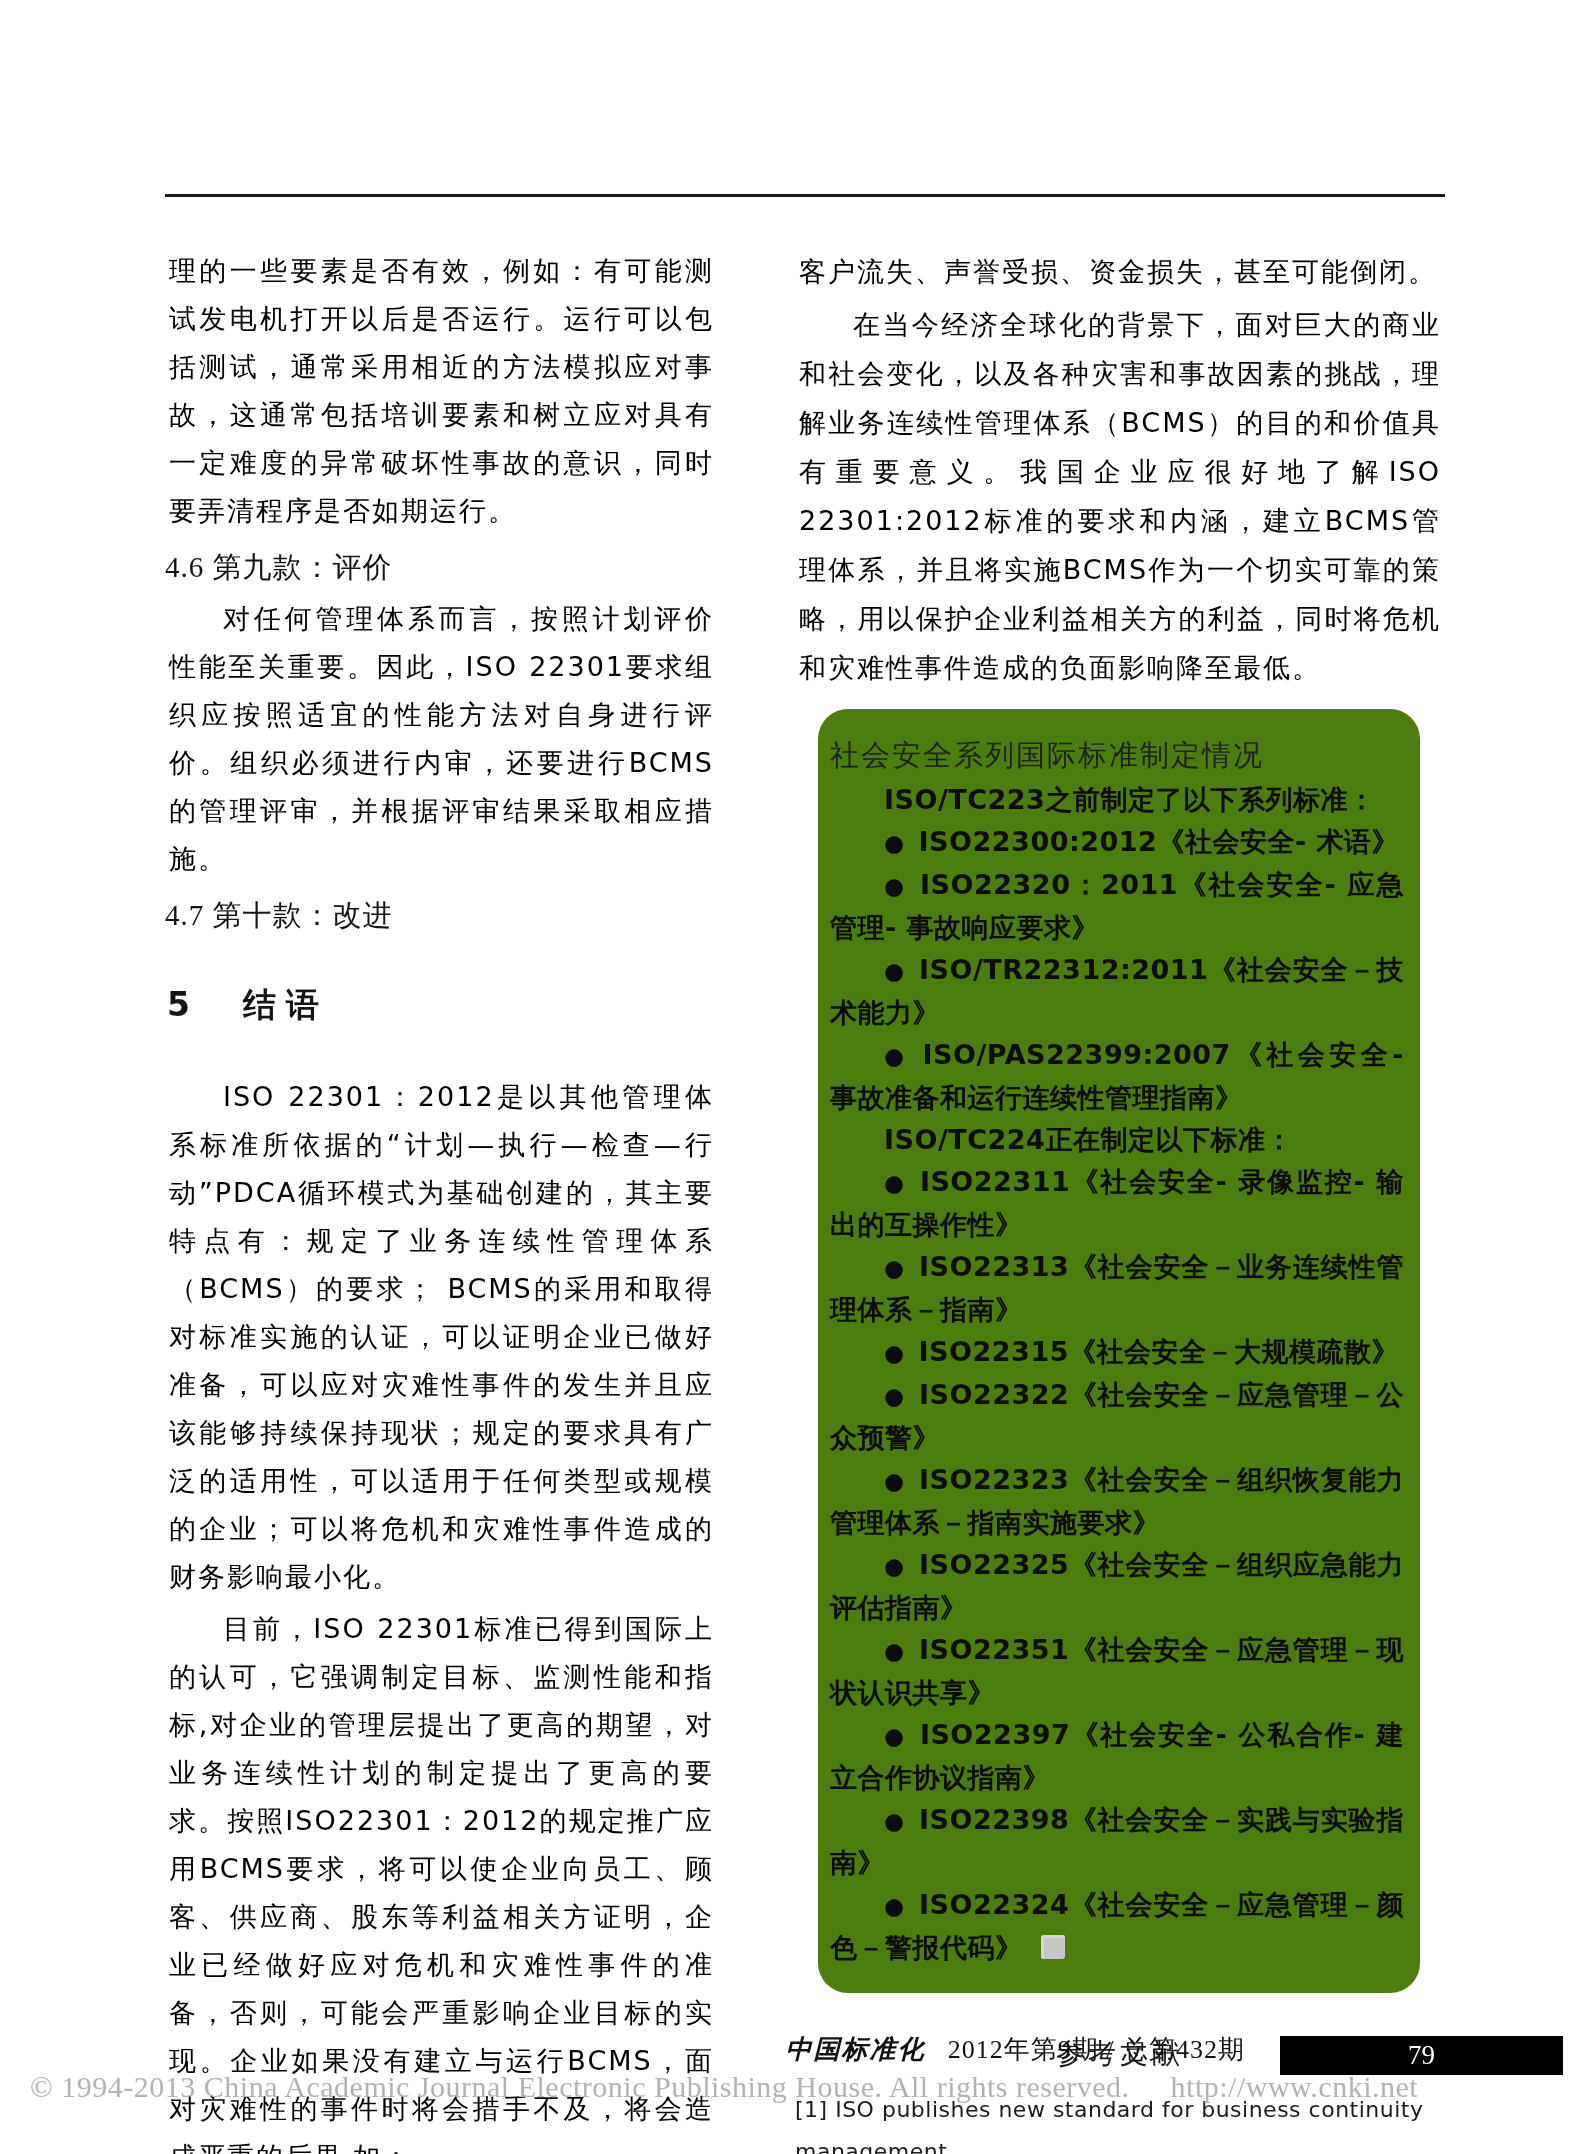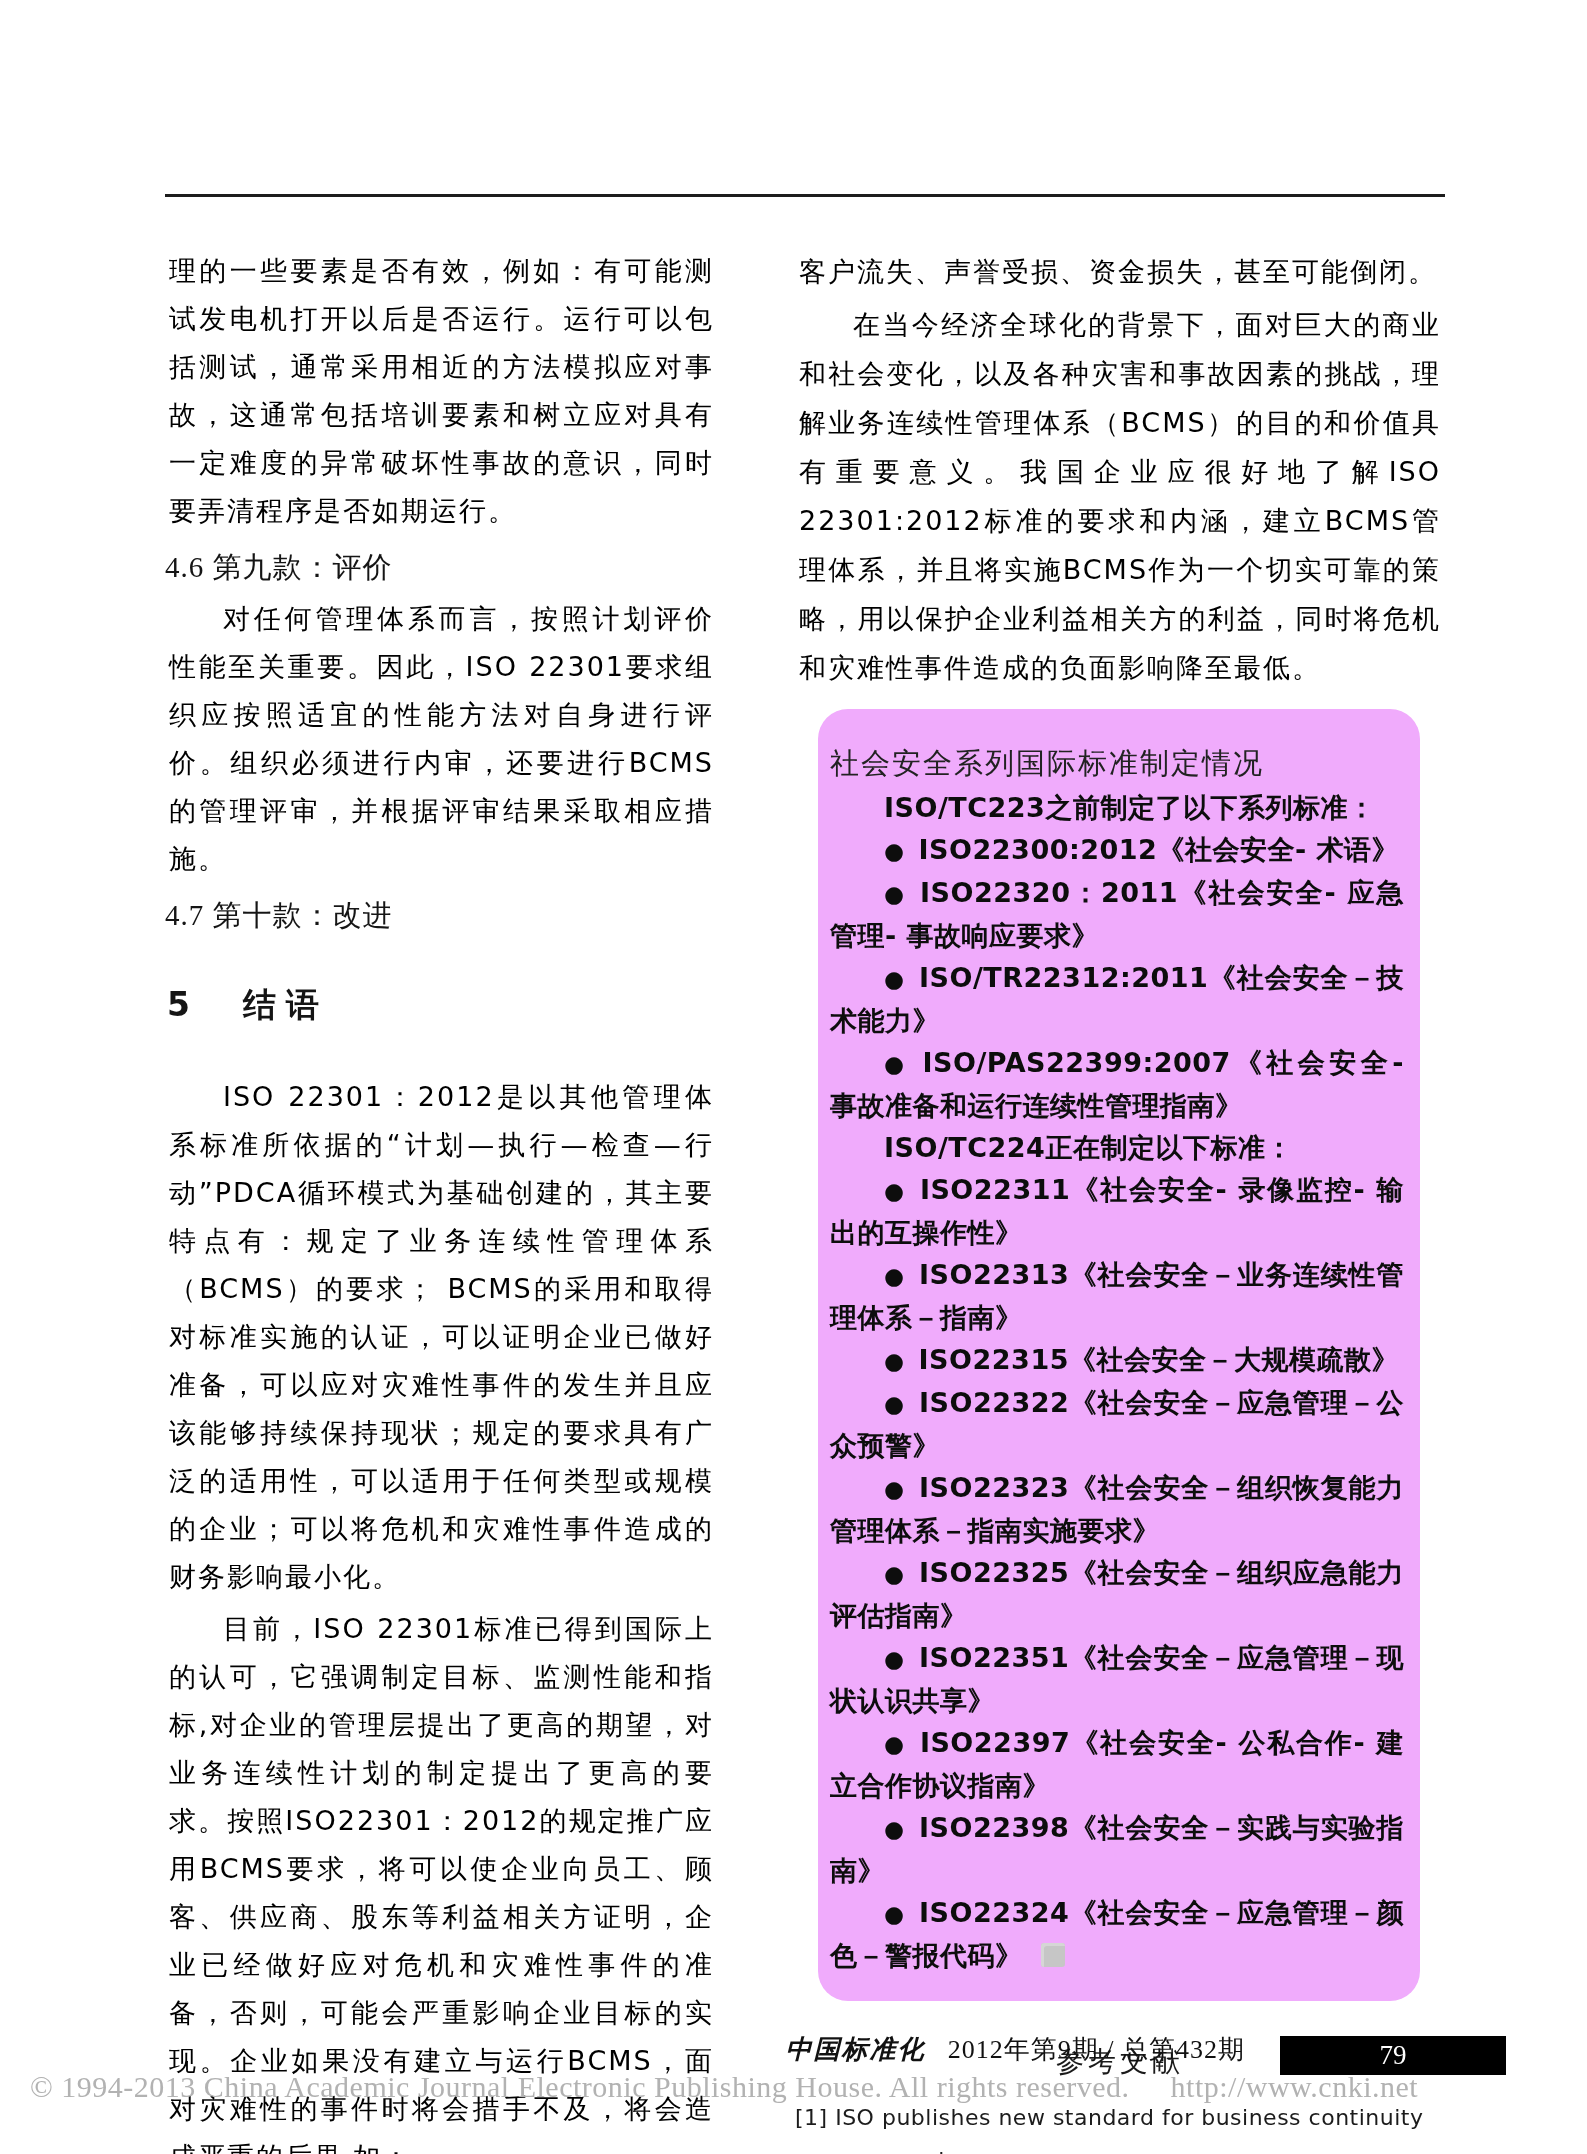--- a/index.html
+++ b/index.html
@@ -31,21 +31,21 @@
     margin:8px 0 4px 0; font-family:"Liberation Serif", serif;
     font-weight:400; font-size:29px; line-height:48px; letter-spacing:1px;
   }
   .big-heading {
     margin:46px 0 48px 2px; font-size:33px; font-weight:700;
     letter-spacing:10px; line-height:40px;
   }
 
   .info-box {
     margin-top:17px; margin-left:23px; width:602px; box-sizing:border-box;
-    background:#f0abfc; border-radius:30px; padding:30px 16px 24px 12px;
+    background:#4d7c0f; border-radius:30px; padding:22px 16px 24px 12px;
   }
   .box-title {
     font-family:"Liberation Serif", serif; font-size:29px; line-height:48px;
     letter-spacing:2px; color:#222;
   }
   .box-line {
     margin:0; font-size:27px; font-weight:700; line-height:42px;
     letter-spacing:0.5px; color:#0d0d0d; text-align:justify;
   }
   .box-intro { text-indent:2em; }
@@ -70,21 +70,21 @@
     position:absolute; top:2032px; left:0; width:1245px; text-align:right;
     font-size:26px; color:#111; white-space:nowrap;
   }
   .journal-name {
     font-weight:700; letter-spacing:2px; font-style:italic;
     font-family:"Liberation Serif", serif;
   }
   .issue-info { margin-left:14px; font-family:"Liberation Serif", serif; letter-spacing:1px; }
 
   .page-number-box {
-    position:absolute; left:1280px; top:2036px; width:226px; height:39px;
+    position:absolute; left:1280px; top:2036px; width:283px; height:39px;
     background:#000000; color:#ffffff; text-align:center; line-height:39px;
     font-size:27px; font-family:"Liberation Serif", serif;
   }
 
   .watermark {
     position:absolute; left:30px; top:2070px; width:1500px;
     font-family:"Liberation Serif", serif; font-size:30px; color:#b2b2b2;
     letter-spacing:0.5px; white-space:nowrap;
   }
   .wm-url { margin-left:41px; }

